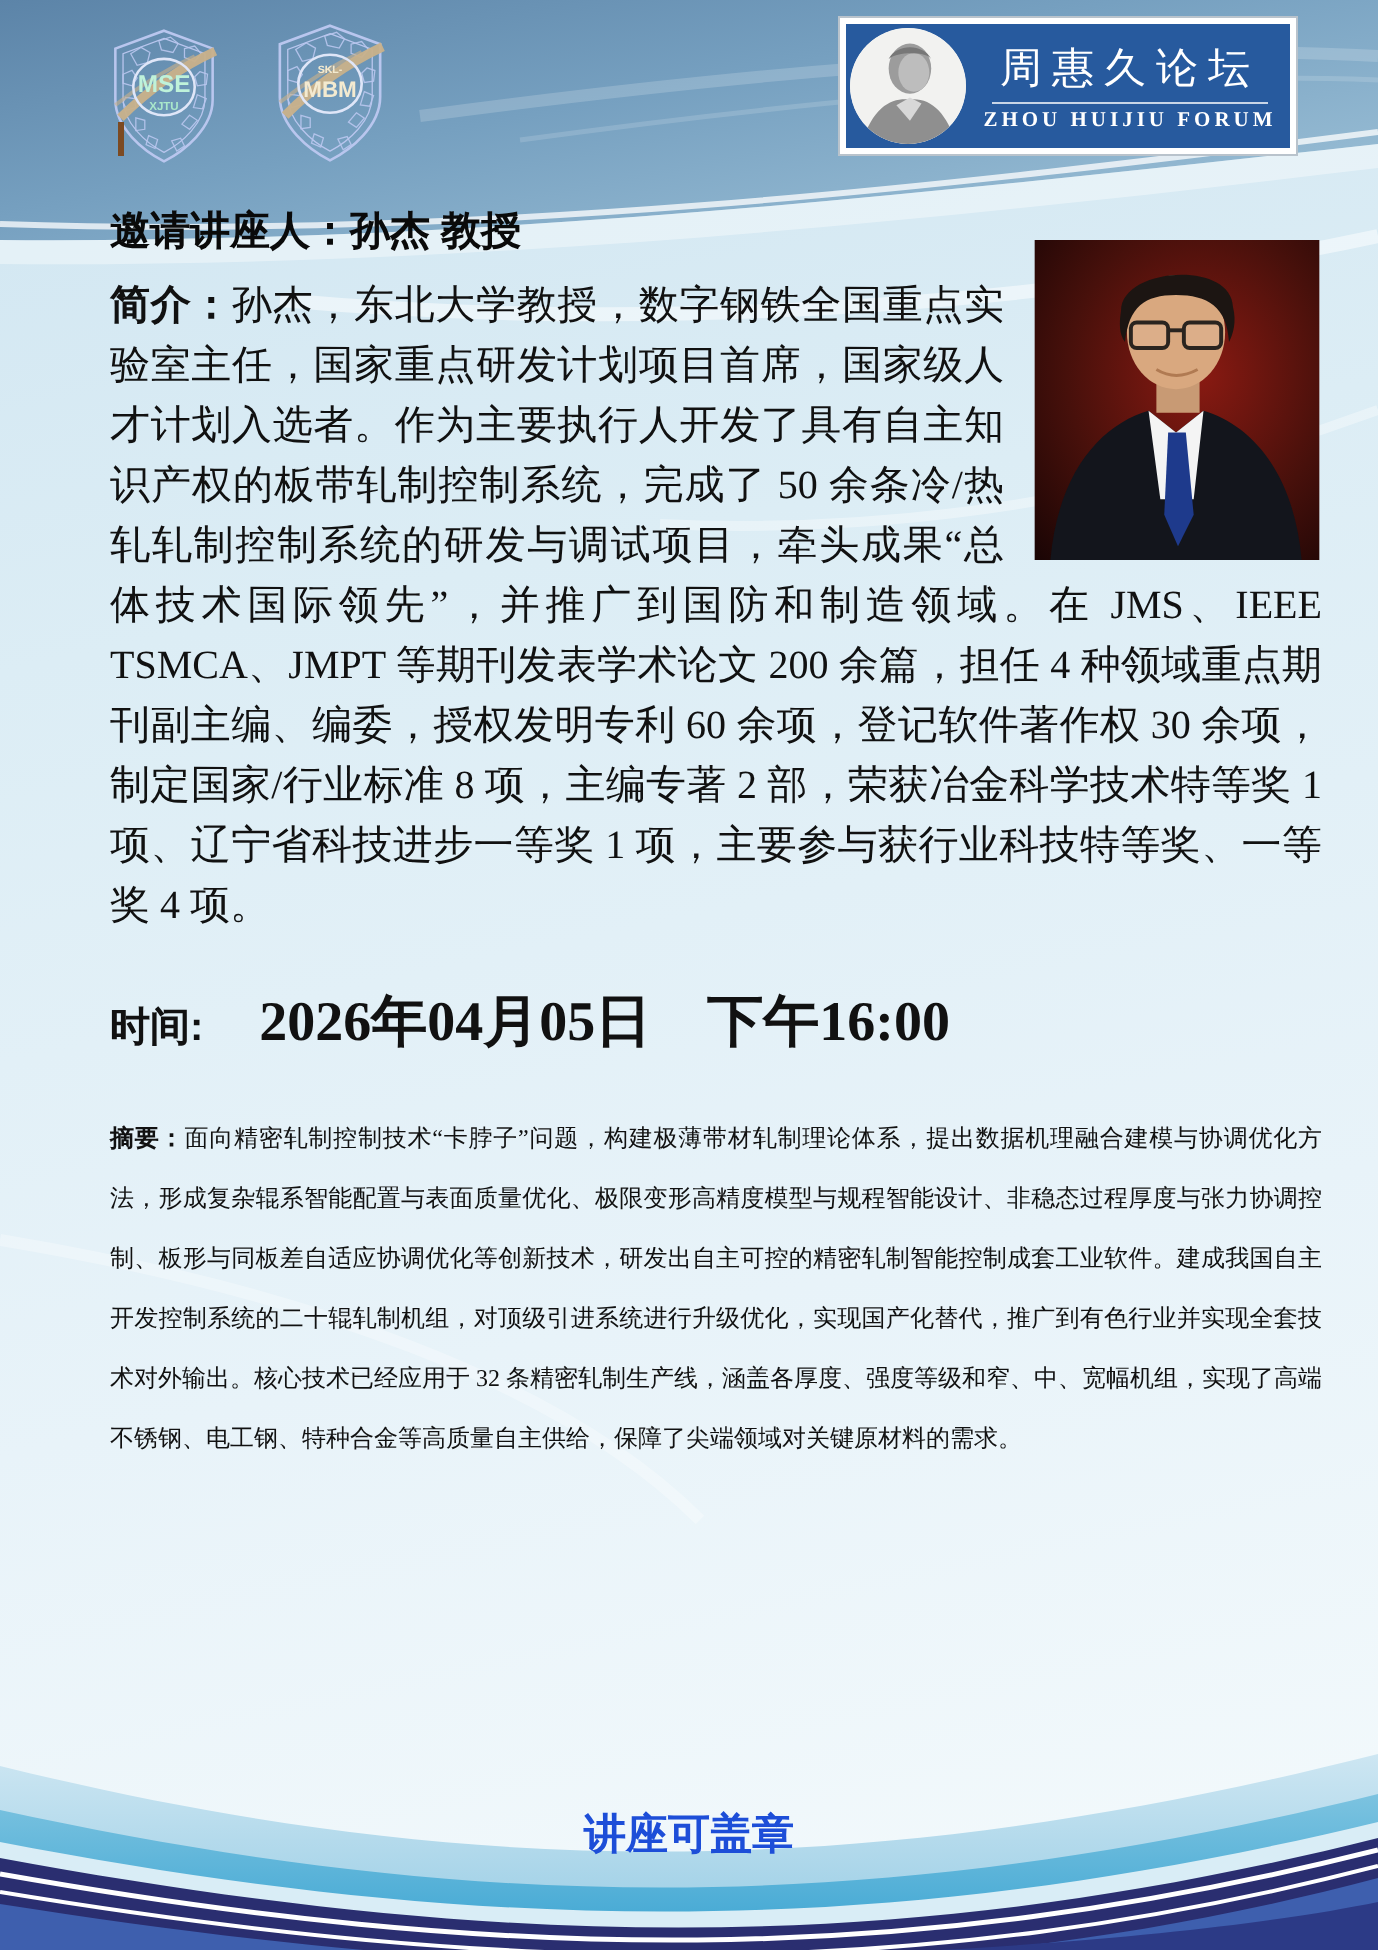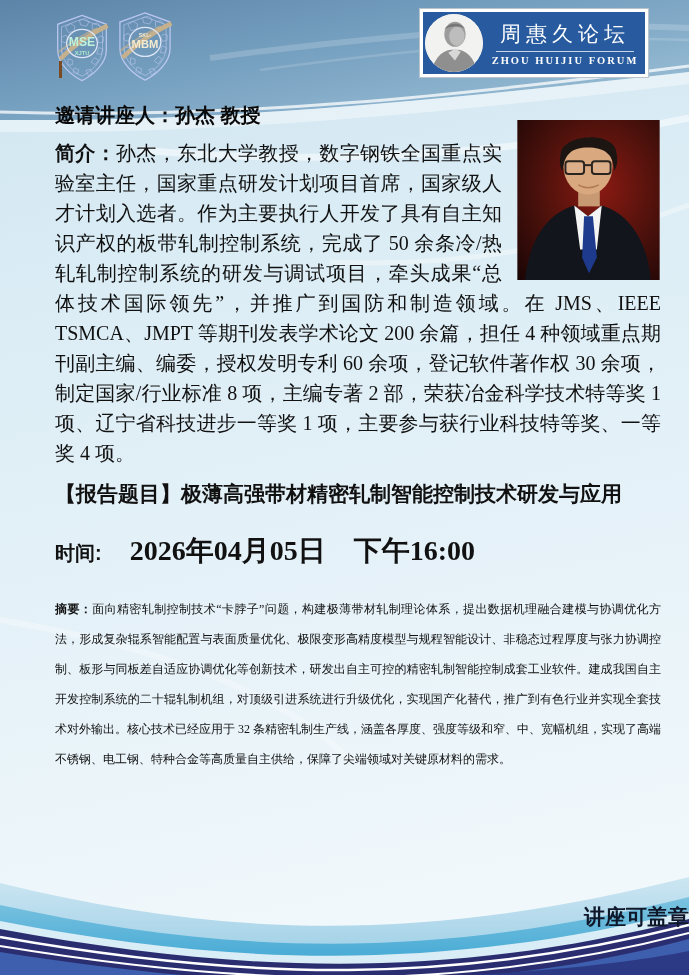--- a/index.html
+++ b/index.html
@@ -14,21 +14,21 @@
   
   #top-band { width:689px; height:135px; z-index:1; }
   
   #footer-band { width:689px; height:100px; top:auto; bottom:0; z-index:1; }
   
   #decor { width:689px; height:975px; z-index:0; }
 
   
   .shield { position:absolute; z-index:3; }
   #shield-1 { left:50px; top:10px; width:64px; height:76px; }
-  #shield-2 { left:112px; top:8px; width:66px; height:77px; }
+  #shield-2 { left:132px; top:8px; width:66px; height:77px; }
   .shield svg { width:100%; height:100%; }
   #brown-tick { position:absolute; left:59px; top:61px; width:3px; height:17px;
     background:#7c4a22; z-index:3; }
 
   
   #forum-banner {
     position:absolute; left:420px; top:9px; width:228px; height:68px; z-index:3;
     background:#275a9e; border:3px solid #ffffff; box-shadow:0 0 0 1px #b9c3cc;
     display:flex; align-items:center; padding:2px 6px 2px 2px;
   }
@@ -54,23 +54,23 @@
   .talk-title { margin-top:12px; font-family:"Liberation Sans", sans-serif;
     font-weight:bold; font-size:21px; white-space:nowrap; }
   .meta-row { margin-top:24px; white-space:nowrap; }
   .meta-label { font-family:"Liberation Sans", sans-serif; font-weight:bold; font-size:20px;text-align:right; }
   .meta-value { font-weight:bold; font-size:28px; margin-left:24px; }
   #time-value { font-family:"Liberation Serif", serif; }
   #location-value { font-family:"Liberation Sans", sans-serif; }
 
   .abstract { margin-top:24px; font-size:12px; line-height:30px; text-align:justify; }
 
-  #stamp-note { position:absolute; left:0; top:903px; width:689px; text-align:right;
+  #stamp-note { position:absolute; left:0; top:903px; width:689px; text-align:center;
     font-family:"Liberation Sans", sans-serif; font-weight:bold; font-size:21px;
-    z-index:3; color:#0f172a; }
+    z-index:3; color:#1d4ed8; }
 </style>
 </head>
 <body>
 
 <svg id="decor" class="layer" viewBox="0 0 689 975" aria-hidden="true">
   <path d="M689,118 C540,150 340,168 140,150" stroke="rgba(255,255,255,0.5)" stroke-width="7" fill="none"></path>
   <path d="M689,205 C580,245 460,268 330,262" stroke="rgba(255,255,255,0.35)" stroke-width="5" fill="none"></path>
   <path d="M0,620 C150,645 280,690 350,760" stroke="rgba(255,255,255,0.3)" stroke-width="6" fill="none"></path>
 </svg>
 
@@ -161,23 +161,20 @@
         <ellipse cx="72" cy="47" rx="25" ry="29" fill="#d9a87f"></ellipse>
         <path d="M44,36 C44,14 100,10 101,34 C103,42 101,48 99,52 C98,34 88,28 72,28 C56,28 48,34 46,52 C43,48 43,42 44,36 Z" fill="#1c1512"></path>
         <rect x="49" y="42" width="19" height="13" rx="3" fill="rgba(255,255,255,0.08)" stroke="#2a241f" stroke-width="2"></rect>
         <rect x="76" y="42" width="19" height="13" rx="3" fill="rgba(255,255,255,0.08)" stroke="#2a241f" stroke-width="2"></rect>
         <line x1="68" y1="46" x2="76" y2="46" stroke="#2a241f" stroke-width="2"></line>
         <path d="M62,66 Q72,72 83,66" stroke="#b07a52" stroke-width="1.5" fill="none"></path>
       </svg>
     </span><span class="bold-label">简介：</span><span>孙杰，东北大学教授，数字钢铁全国重点实验室主任，国家重点研发计划项目首席，国家级人才计划入选者。作为主要执行人开发了具有自主知识产权的板带轧制控制系统，完成了 50 余条冷/热轧轧制控制系统的研发与调试项目，牵头成果“总体技术国际领先”，并推广到国防和制造领域。在 JMS、IEEE TSMCA、JMPT 等期刊发表学术论文 200 余篇，担任 4 种领域重点期刊副主编、编委，授权发明专利 60 余项，登记软件著作权 30 余项，制定国家/行业标准 8 项，主编专著 2 部，荣获冶金科学技术特等奖 1 项、辽宁省科技进步一等奖 1 项，主要参与获行业科技特等奖、一等奖 4 项。</span>
   </p>
 
-  <div class="talk-title">
-    <span>【报告题目】</span><span>极薄高强带材精密轧制智能控制技术研发与应用</span>
-  </div>
 
   <div class="meta-row">
     <span class="meta-label">时间:</span>
     <span class="meta-value" id="time-value">2026年04月05日　下午16:00</span>
   </div>
 
 
   <p class="abstract">
     <span class="bold-label">摘要：</span><span>面向精密轧制控制技术“卡脖子”问题，构建极薄带材轧制理论体系，提出数据机理融合建模与协调优化方法，形成复杂辊系智能配置与表面质量优化、极限变形高精度模型与规程智能设计、非稳态过程厚度与张力协调控制、板形与同板差自适应协调优化等创新技术，研发出自主可控的精密轧制智能控制成套工业软件。建成我国自主开发控制系统的二十辊轧制机组，对顶级引进系统进行升级优化，实现国产化替代，推广到有色行业并实现全套技术对外输出。核心技术已经应用于 32 条精密轧制生产线，涵盖各厚度、强度等级和窄、中、宽幅机组，实现了高端不锈钢、电工钢、特种合金等高质量自主供给，保障了尖端领域对关键原材料的需求。</span>
   </p>

